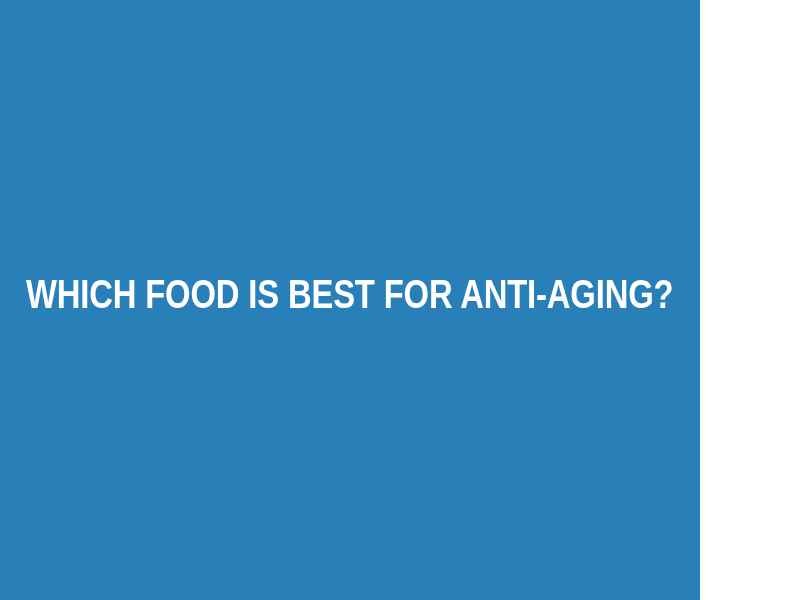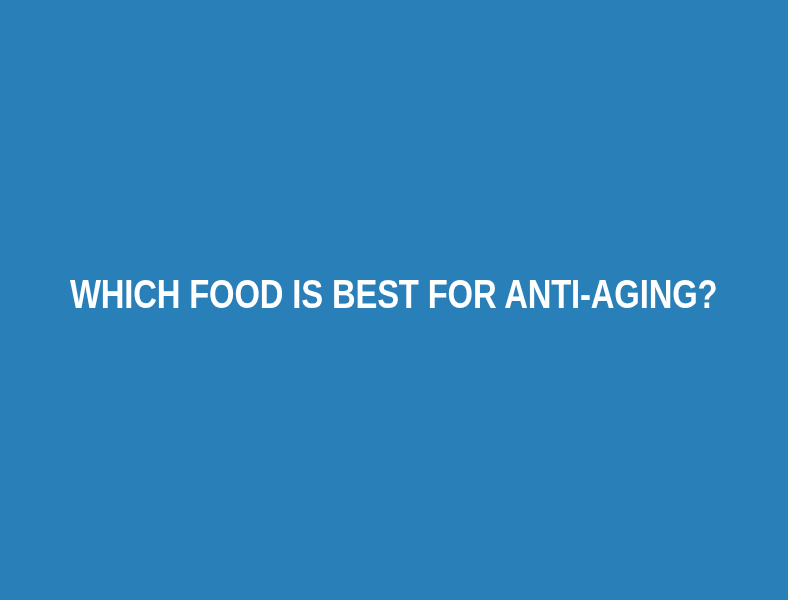--- a/index.html
+++ b/index.html
@@ -12,21 +12,21 @@
     width: 800px;
     height: 600px;
     overflow: hidden;
     font-family: "Liberation Sans", sans-serif;
   }
 
   
   .title-card {
     position: relative;
     box-sizing: border-box;
-    width: 788px;
+    width: 700px;
     height: 600px;
     background-color: #2980b9;
     display: flex;
     align-items: center;
     justify-content: center;
     text-decoration: underline;
   }
 
   
   .headline-wrap {

